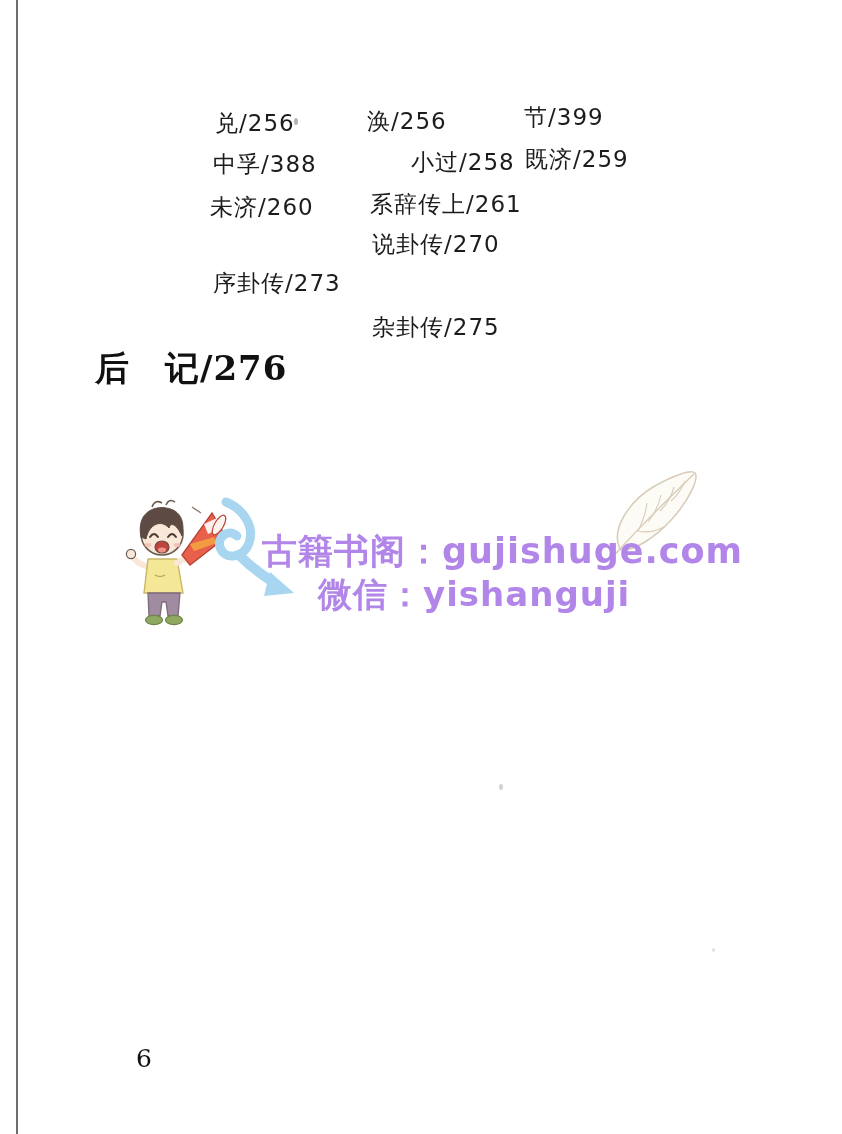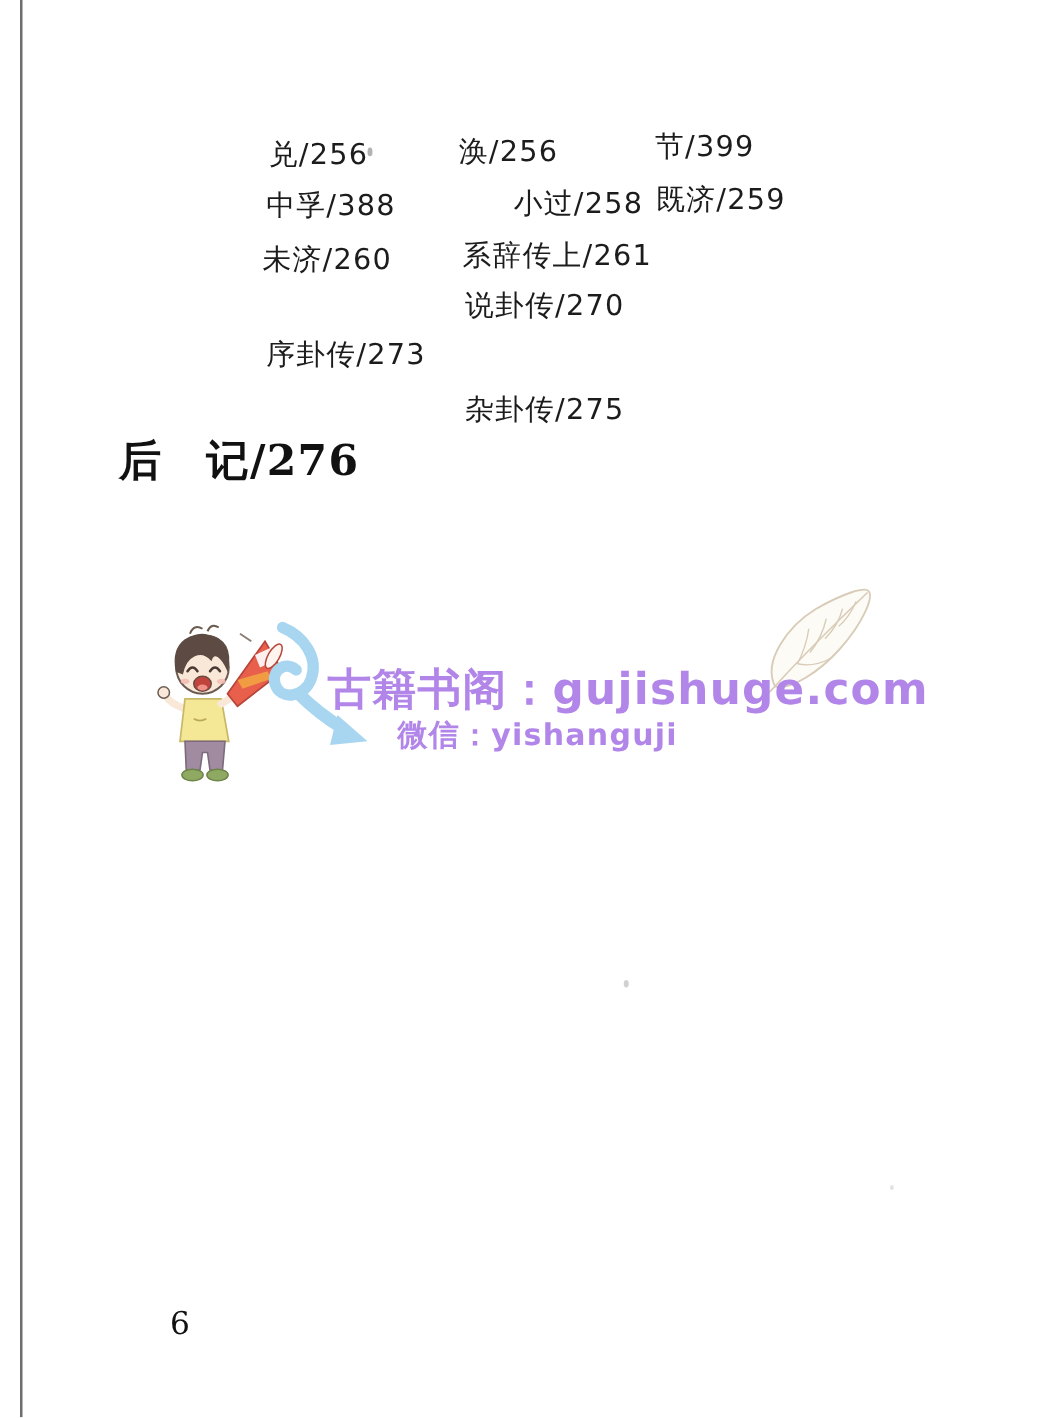--- a/index.html
+++ b/index.html
@@ -44,21 +44,21 @@
     font-family: "DejaVu Serif", serif;
   }
   .wm-text {
     position: absolute;
     font-weight: 700;
     color: #b286e9;
     white-space: nowrap;
     font-family: "DejaVu Sans", sans-serif;
   }
   .wm-site   { left: 262px; top: 528px; font-size: 35px; letter-spacing: 1px; }
-  .wm-wechat { left: 318px; top: 572px; font-size: 24px; letter-spacing: 1px; }
+  .wm-wechat { left: 318px; top: 572px; font-size: 34px; letter-spacing: 1px; }
   .wm-mascot { position: absolute; left: 122px; top: 497px; }
   .wm-arrow  { position: absolute; left: 198px; top: 496px; }
   .wm-leaf   { position: absolute; left: 608px; top: 467px; }
   .speck {
     position: absolute;
     background: #9a9a9a;
     border-radius: 50%;
   }
   .speck-1 { left: 294px; top: 118px; width: 4px; height: 7px; opacity: .75; }
   .speck-2 { left: 499px; top: 784px; width: 4px; height: 6px; opacity: .45; }

